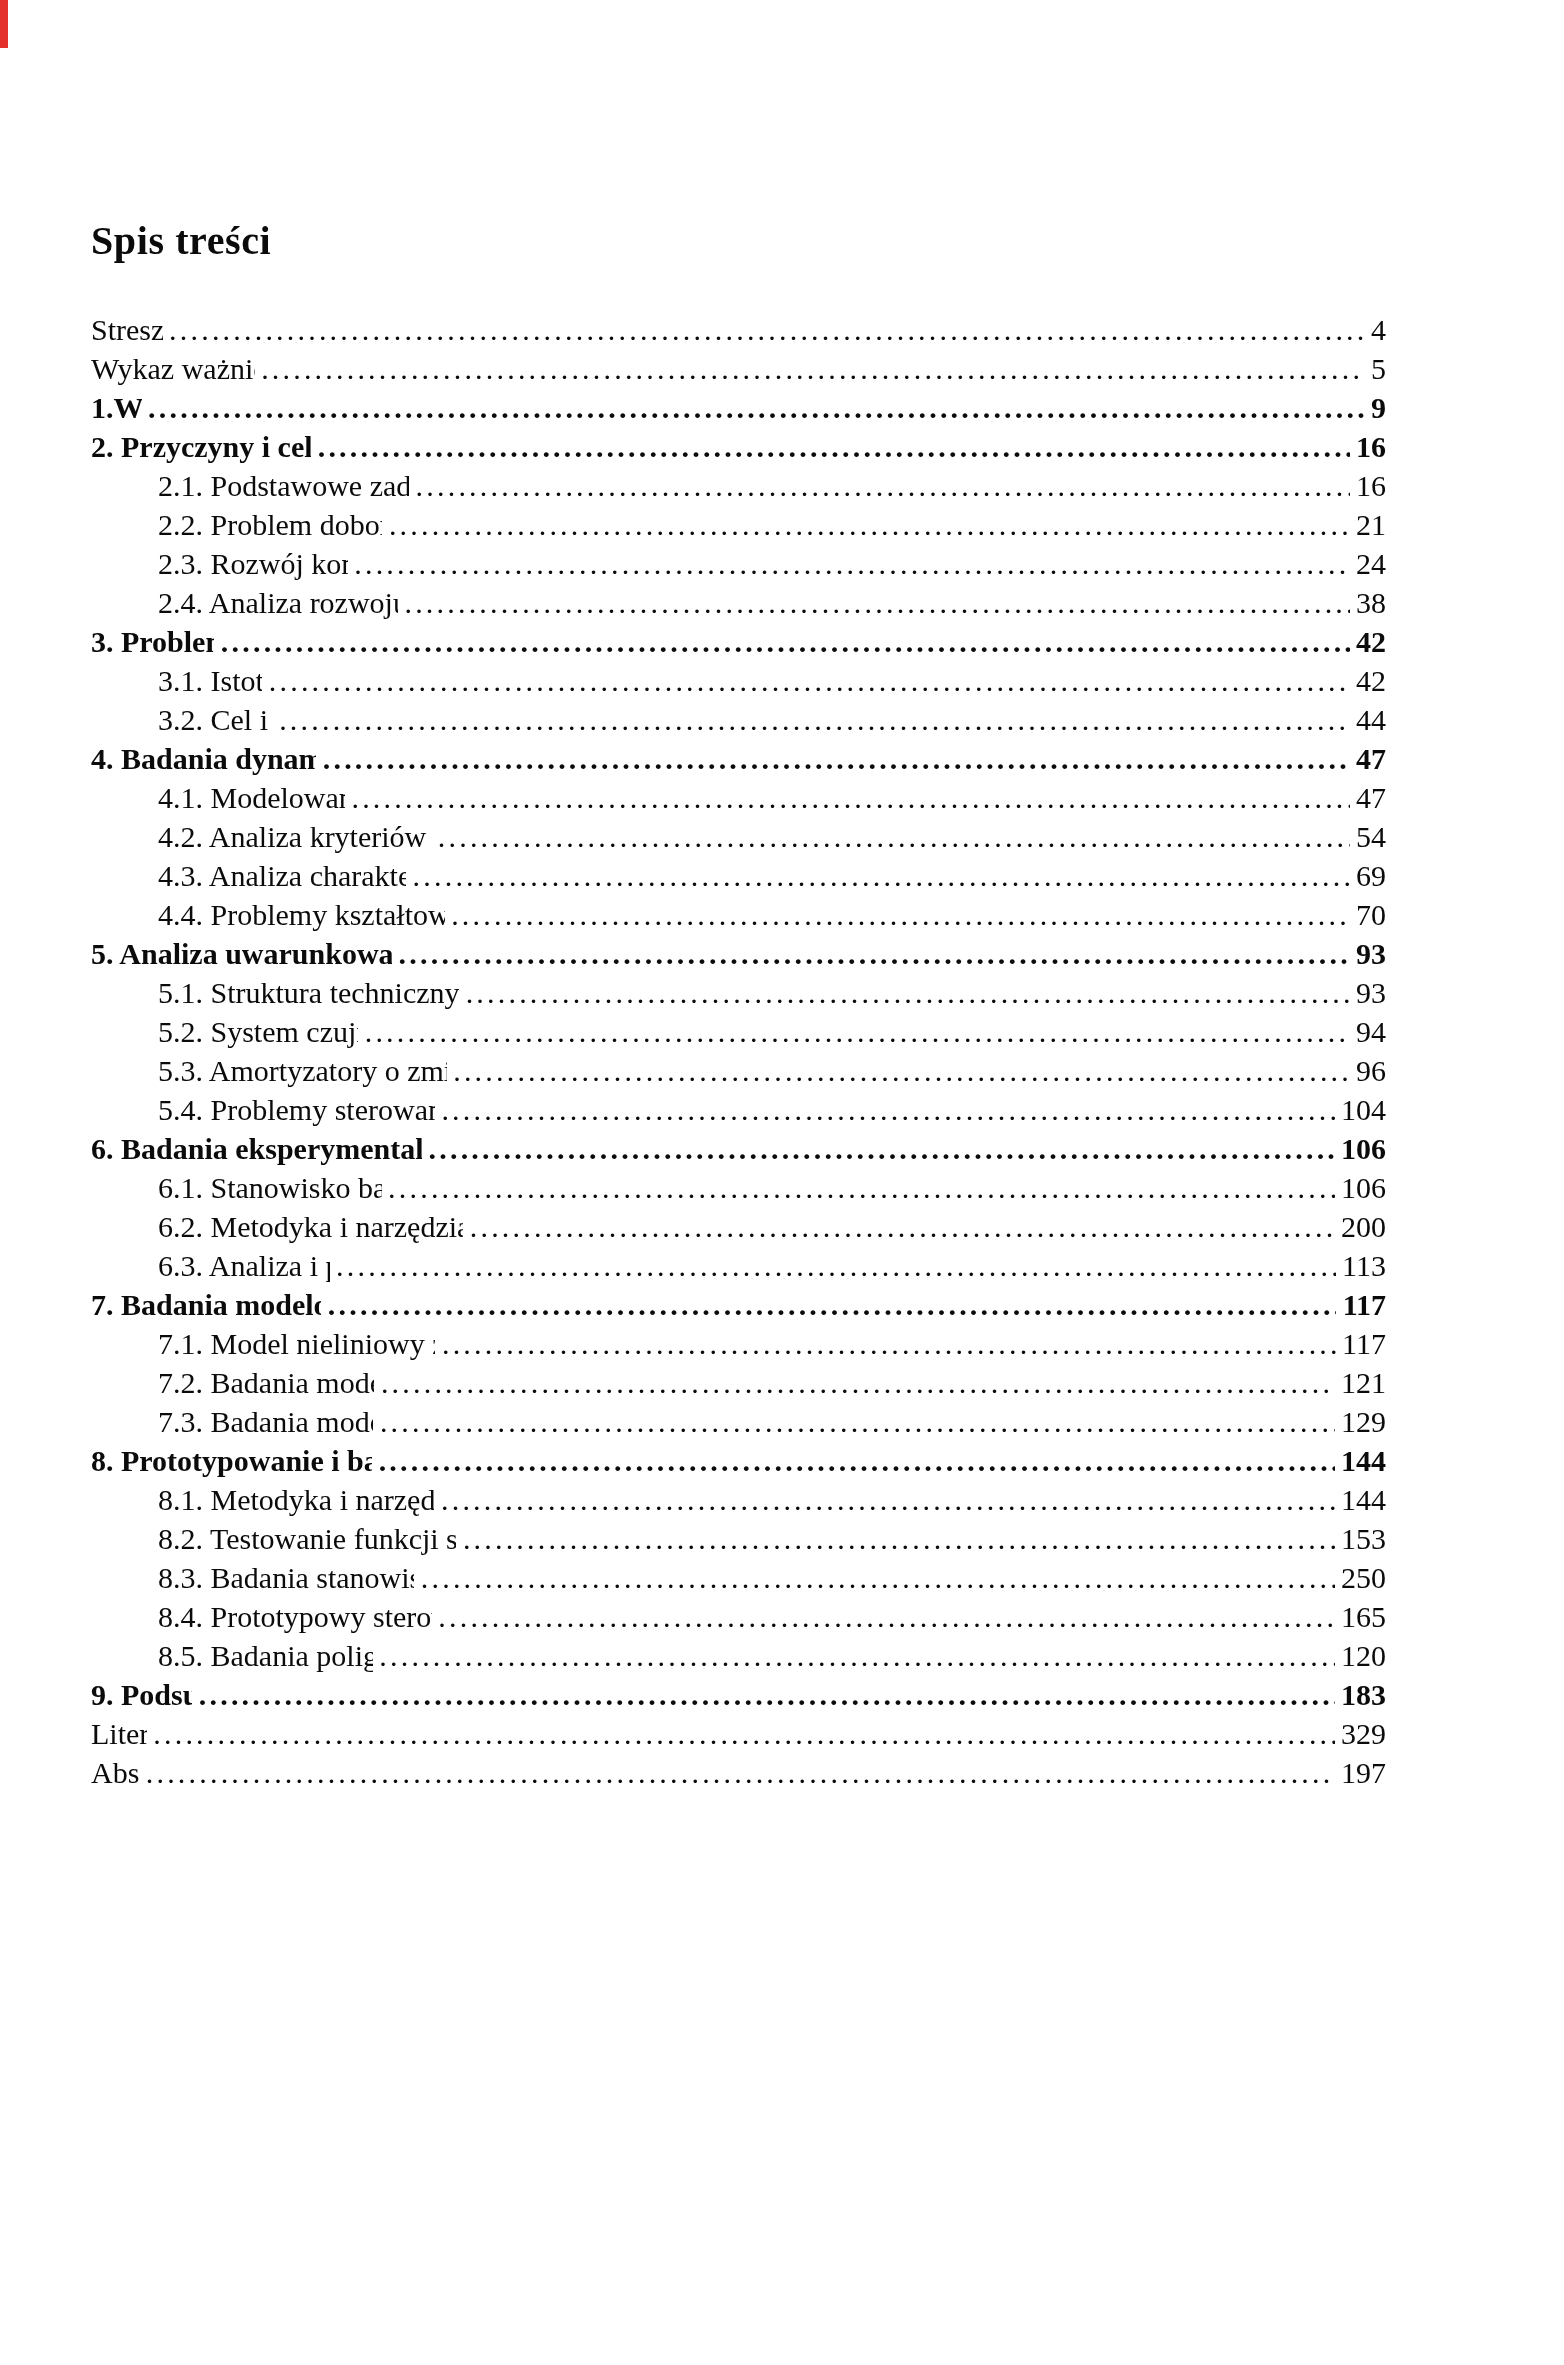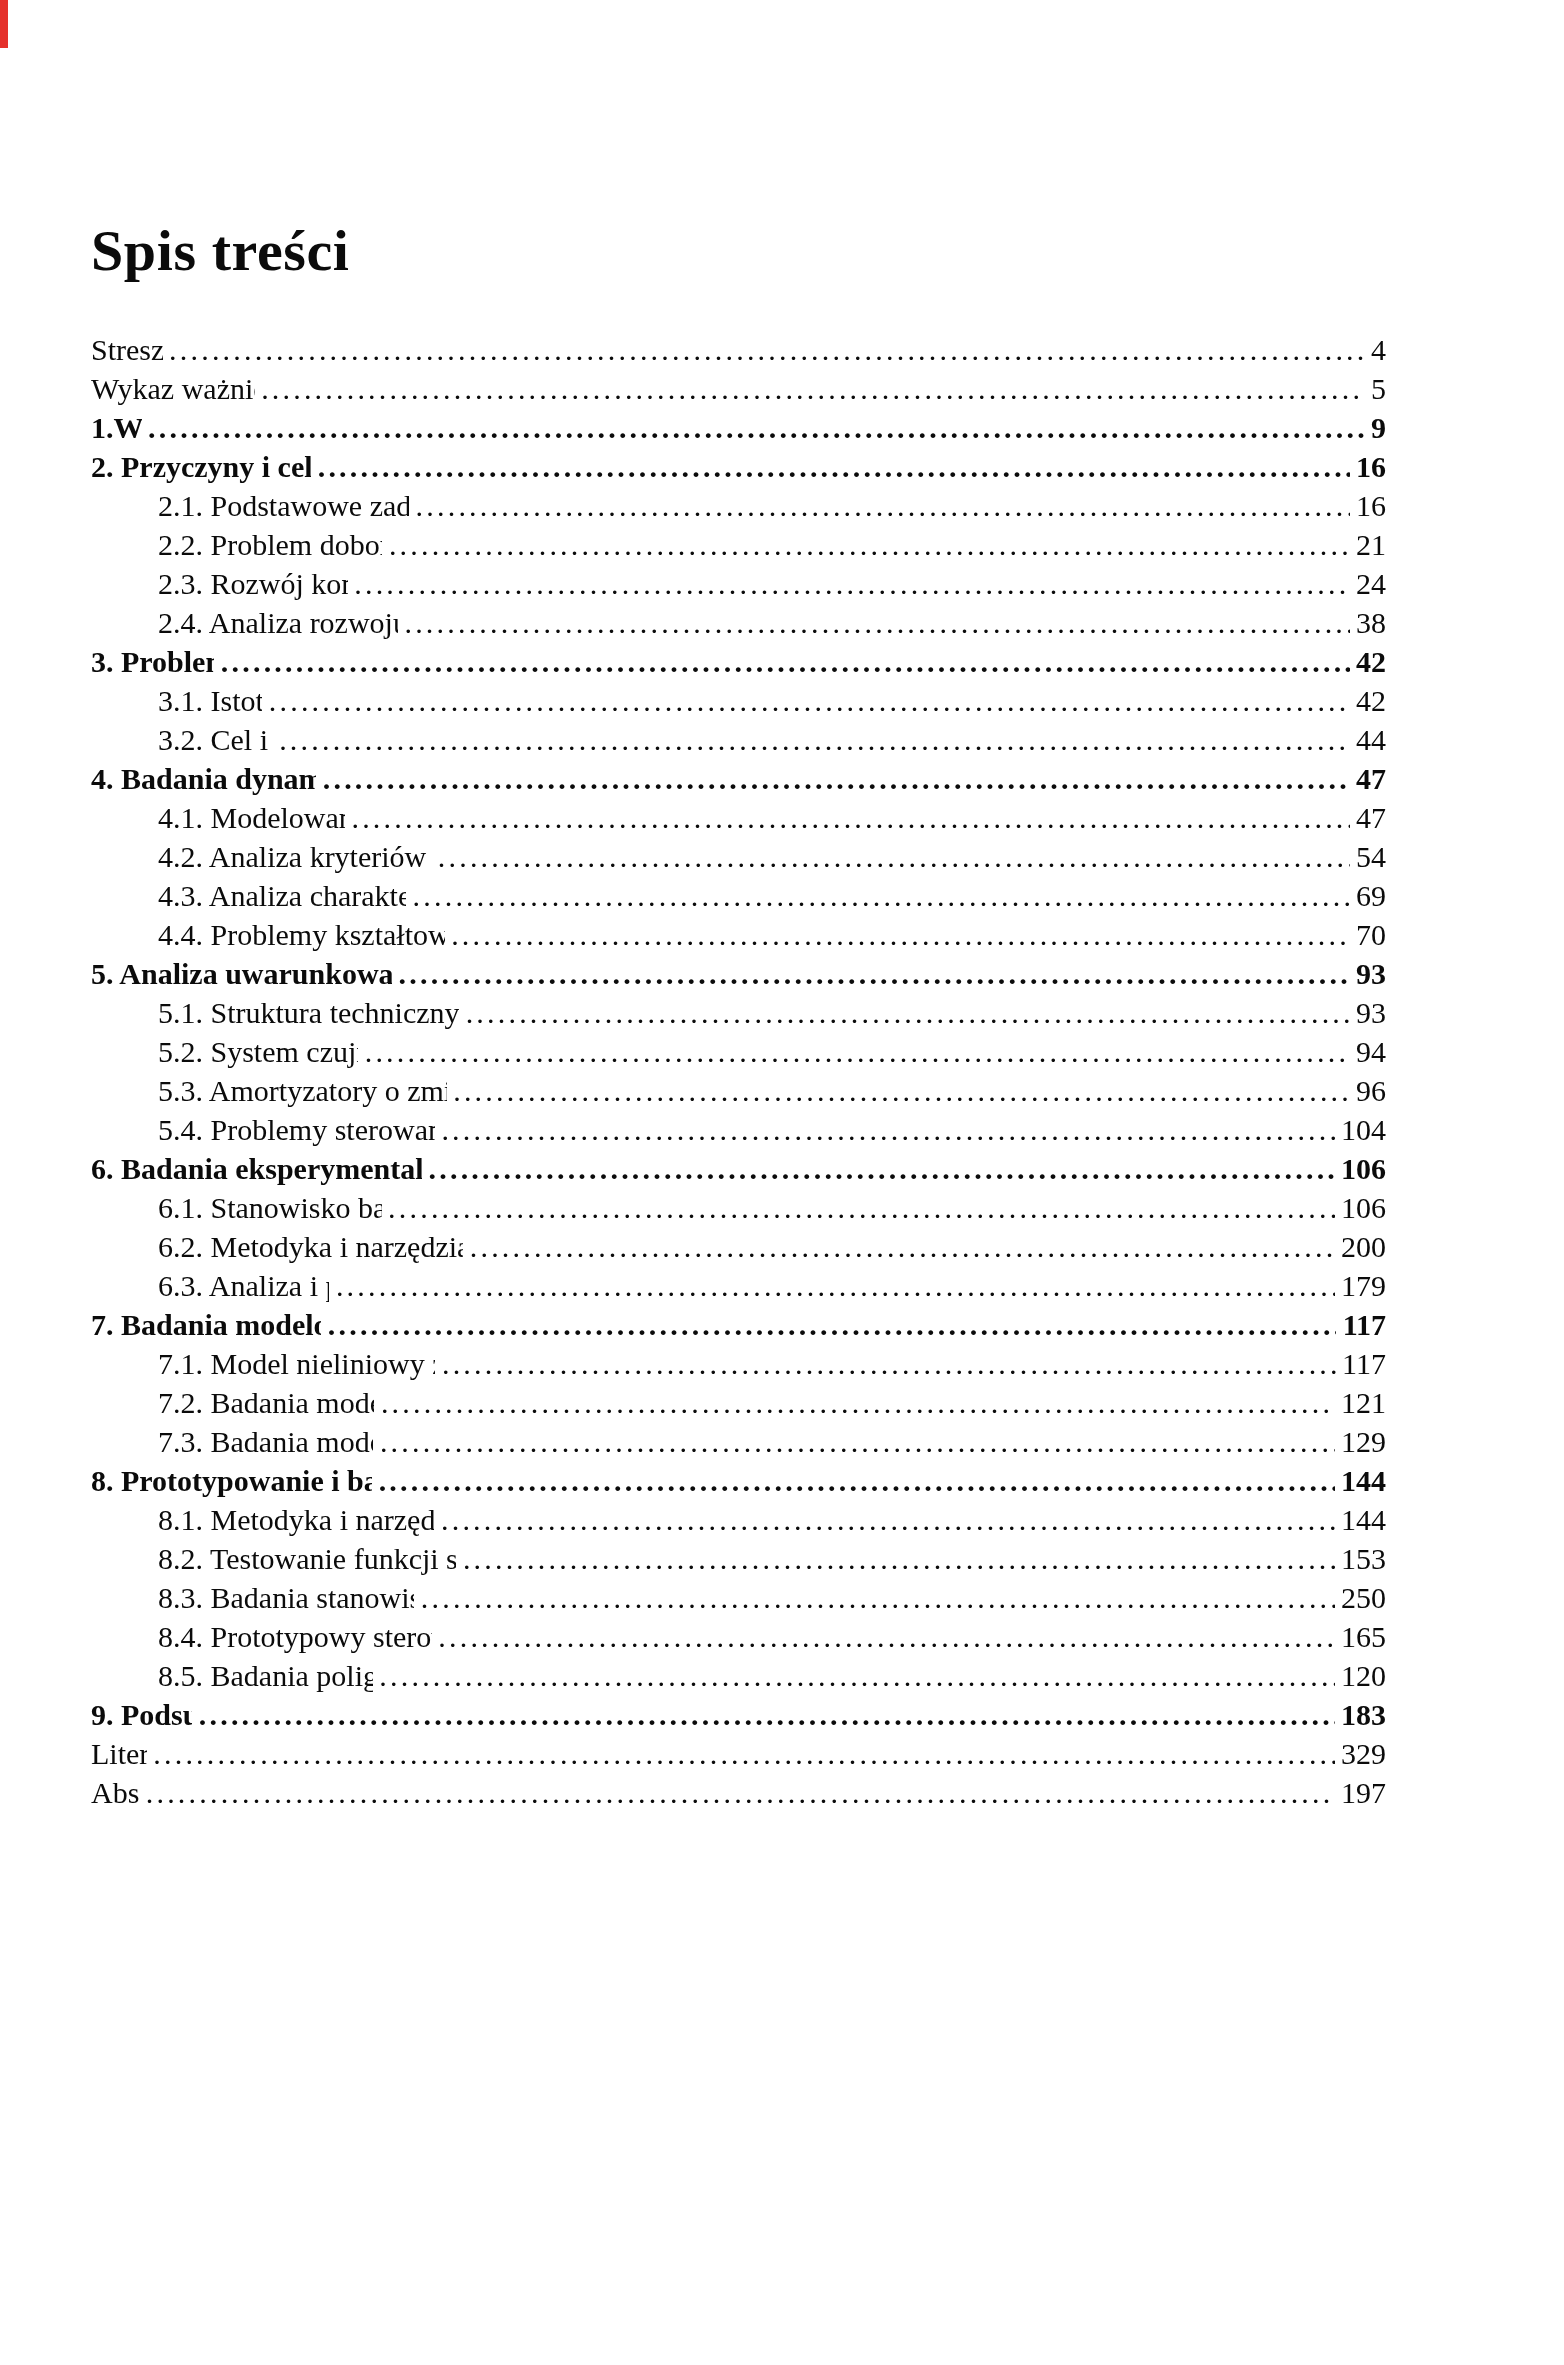--- a/index.html
+++ b/index.html
@@ -26,21 +26,21 @@
   }
 
   .content {
     position: absolute;
     left: 91px;
     top: 219px;
     width: 1295px;
   }
 
   .doc-title {
-    font-size: 58px;
+    font-size: 40px;
     font-weight: bold;
     line-height: 1.1;
     margin: 0 0 47px 0;
     letter-spacing: 0.6px;
   }
 
   .toc-list { width: 100%; }
 
   .toc-row {
     display: flex;
@@ -205,21 +205,21 @@
           <span class="toc-page">106</span>
         </div>
         <div class="toc-row indent">
           <span class="toc-label">6.2. Metodyka i narzędzia dla stanowiskowych badań eksperymentalnych</span>
           <span class="toc-dots"></span>
           <span class="toc-page">200</span>
         </div>
         <div class="toc-row indent">
           <span class="toc-label">6.3. Analiza i przetwarzanie danych</span>
           <span class="toc-dots"></span>
-          <span class="toc-page">179</span>
+          <span class="toc-page">113</span>
         </div>
         <div class="toc-row bold">
           <span class="toc-label">7. Badania modelowe sterowania tłumieniem</span>
           <span class="toc-dots"></span>
           <span class="toc-page">117</span>
         </div>
         <div class="toc-row indent">
           <span class="toc-label">7.1. Model nieliniowy zawieszenia do badań strategii sterowania</span>
           <span class="toc-dots"></span>
           <span class="toc-page">117</span>

